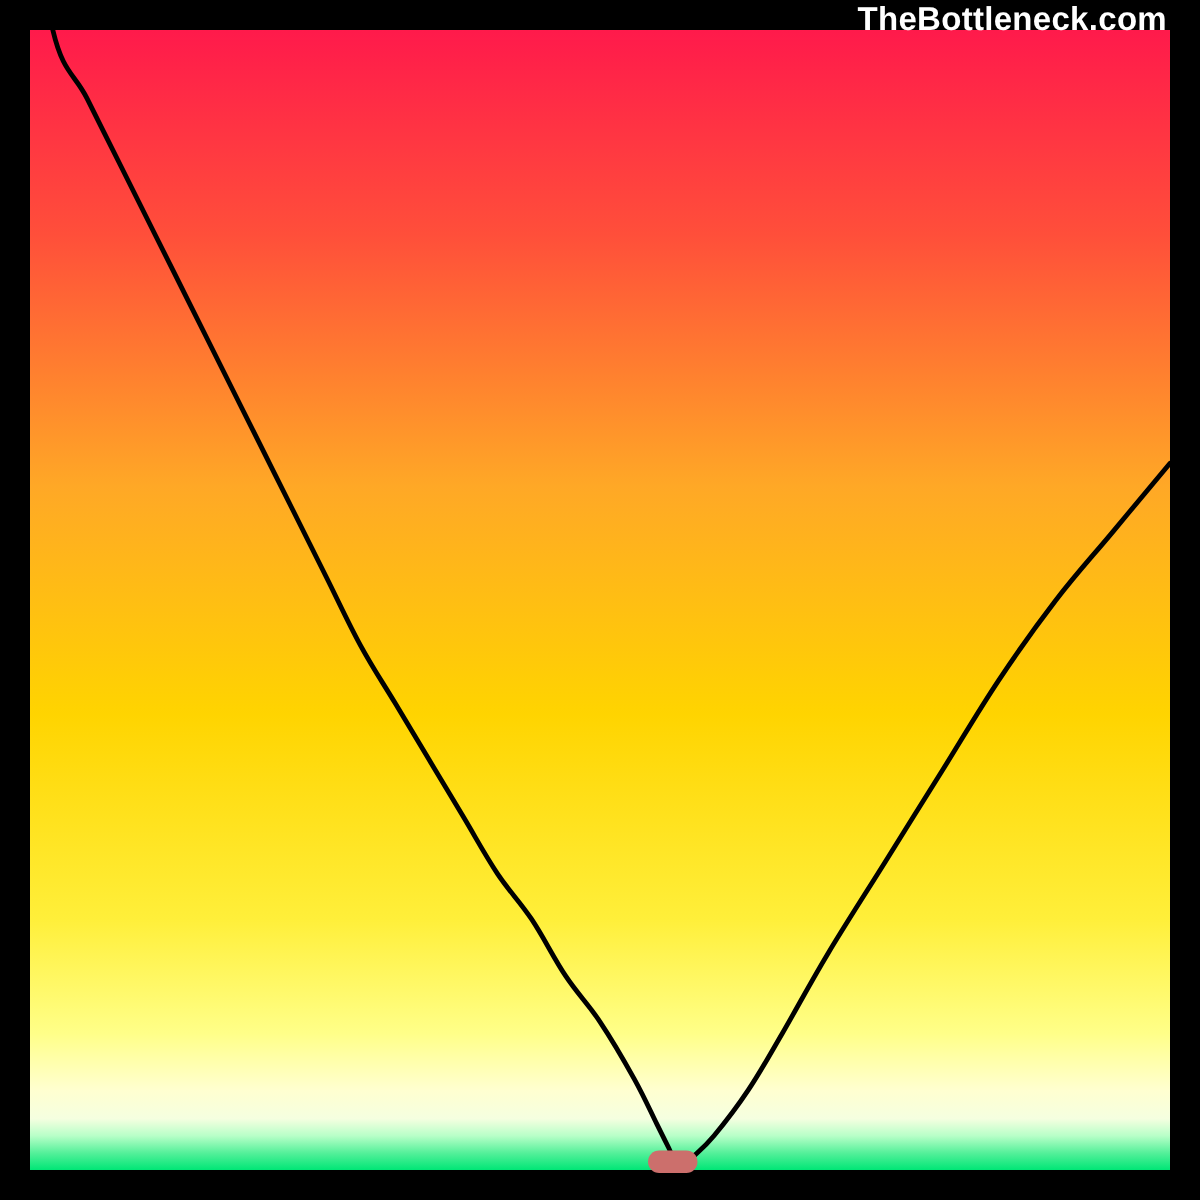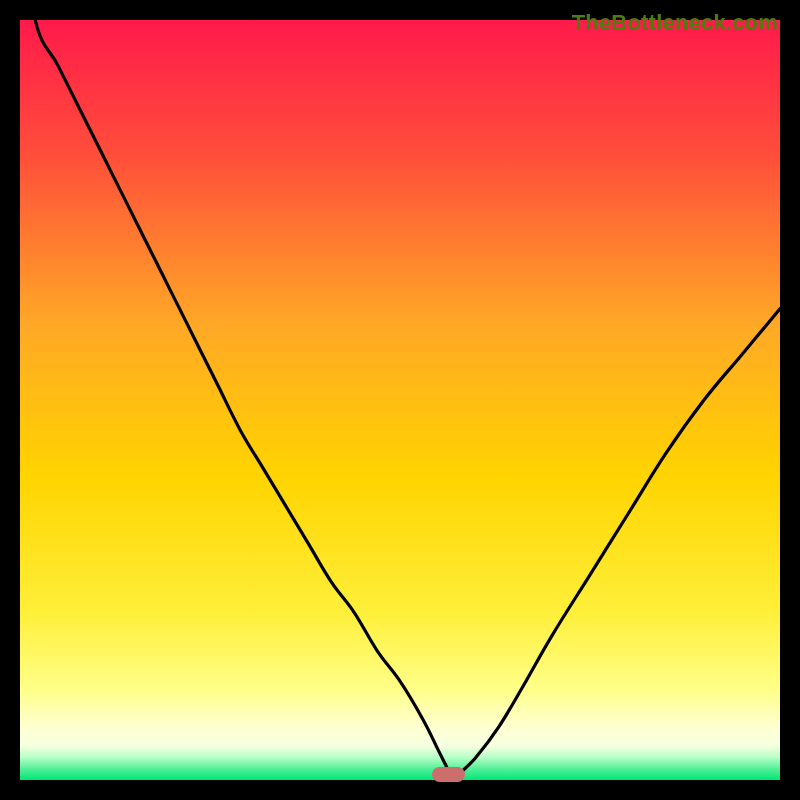--- a/index.html
+++ b/index.html
@@ -20,26 +20,26 @@
   }
   .plot {
     position: absolute;
     left: 0;
     top: 0;
     width: 760px;
     height: 760px;
   }
   .watermark {
     position: absolute;
-    top: 10px;
+    top: 0px;
     right: 22px;
     font-family: Arial, Helvetica, sans-serif;
     font-size: 22px;
     font-weight: 600;
-    color: #4d7c0f;
+    color: #ffffff;
     letter-spacing: 0.2px;
   }
   .marker {
     position: absolute;
     background: #cc6f6c;
     border-radius: 8px;
   }
 </style>
 </head>
 <body>

